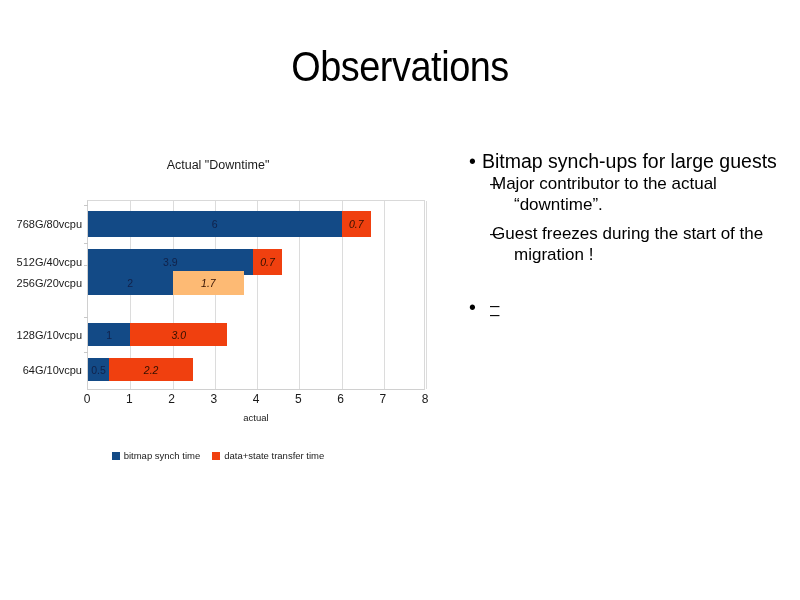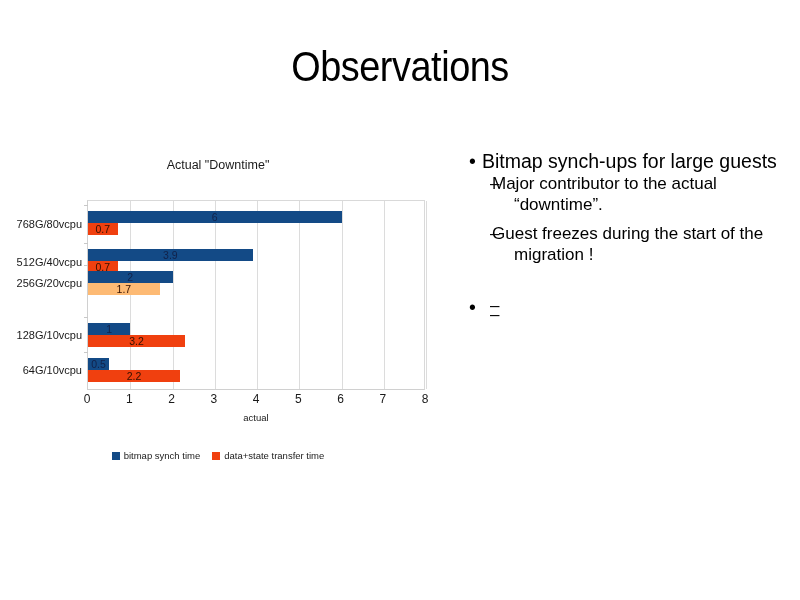--- a/index.html
+++ b/index.html
@@ -72,38 +72,37 @@
     width: 1px;
     background: #dcdcdc;
   }
 
   .bar-row {
     position: absolute;
     left: 0;
     height: 26px;
     display: flex;
     align-items: stretch;
-    flex-direction: column;
   }
   .seg {
     position: relative;
     display: flex;
     align-items: center;
     justify-content: center;
     box-sizing: border-box;
     overflow: visible;
   }
   .seg span {
     font-family: "Liberation Sans", sans-serif;
     font-size: 10.5px;
     color: #1a1a2e;
     white-space: nowrap;
   }
   .seg.blue span { color: #11224a; }
-  .seg.orange span { color: #331000; }
+  .seg.orange span { color: #331000; font-style: italic; }
 
   .cat-label {
     position: absolute;
     right: 100%;
     top: 50%;
     transform: translateY(-50%);
     margin-right: 6px;
     white-space: nowrap;
     font-family: "Liberation Sans", sans-serif;
     font-size: 11px;
@@ -267,30 +266,30 @@
           <span>1.7</span>
         </div>
       </div>
       <div class="bar-row" style="top: 122px; height: 23px;">
         <div class="tick-mark" style="top: -6px;"></div>
         <div class="cat-label">128G/10vcpu</div>
         <div class="seg blue" style="width: 42.25px; background: rgb(19, 74, 134);">
           <span>1</span>
         </div>
         <div class="seg orange" style="width: 97.175px; background: rgb(240, 64, 15);">
-          <span>3.2</span>
+          <span>3.0</span>
         </div>
       </div>
       <div class="bar-row" style="top: 157px; height: 23px;">
         <div class="tick-mark" style="top: -6px;"></div>
         <div class="cat-label">64G/10vcpu</div>
         <div class="seg blue" style="width: 21.125px; background: rgb(19, 74, 134);">
           <span>0.5</span>
         </div>
-        <div class="seg orange" style="width: 92px; background: rgb(240, 64, 15);">
+        <div class="seg orange" style="width: 84px; background: rgb(240, 64, 15);">
           <span>2.2</span>
         </div>
       </div>
     </div>
 
   <div id="x-axis">
       <div class="xtick" style="left: 0px;">0</div>
       <div class="xtick" style="left: 42.25px;">1</div>
       <div class="xtick" style="left: 84.5px;">2</div>
       <div class="xtick" style="left: 126.75px;">3</div>

